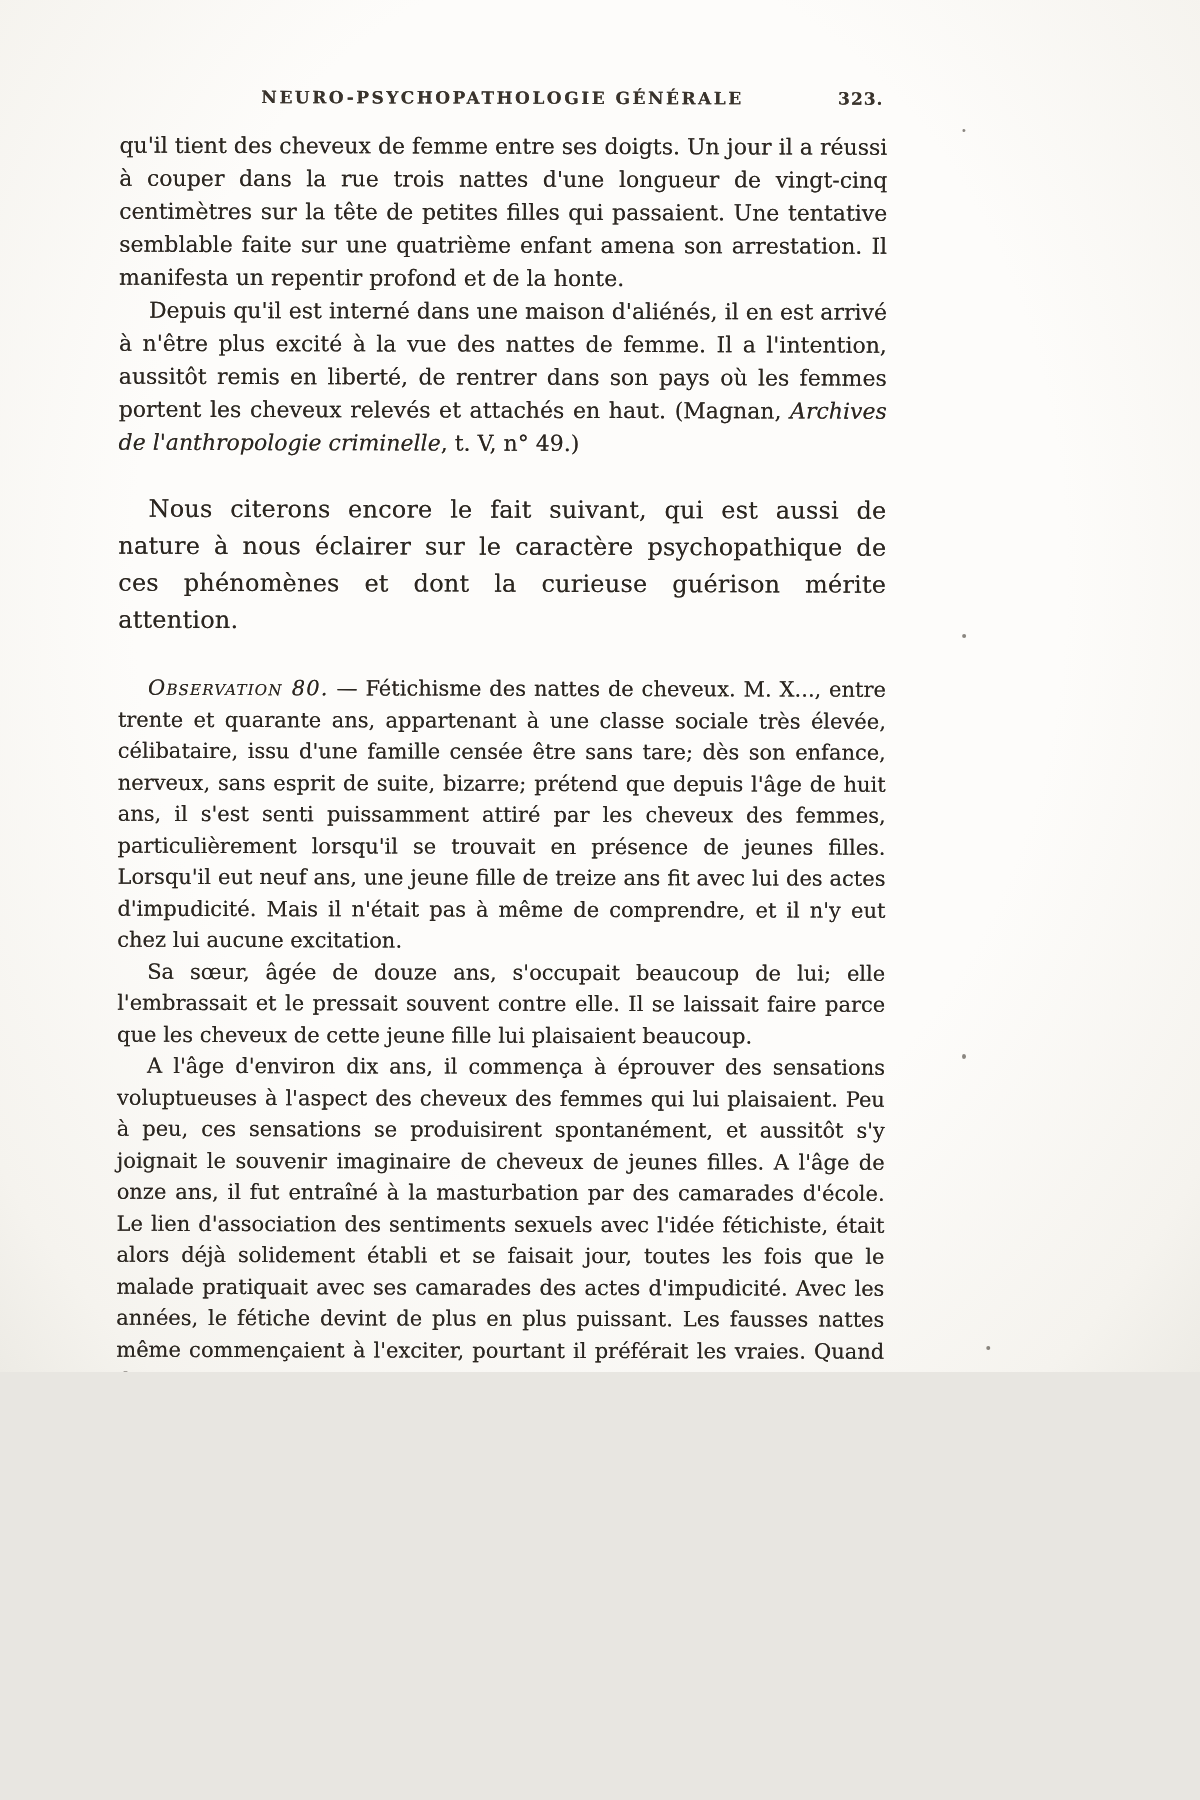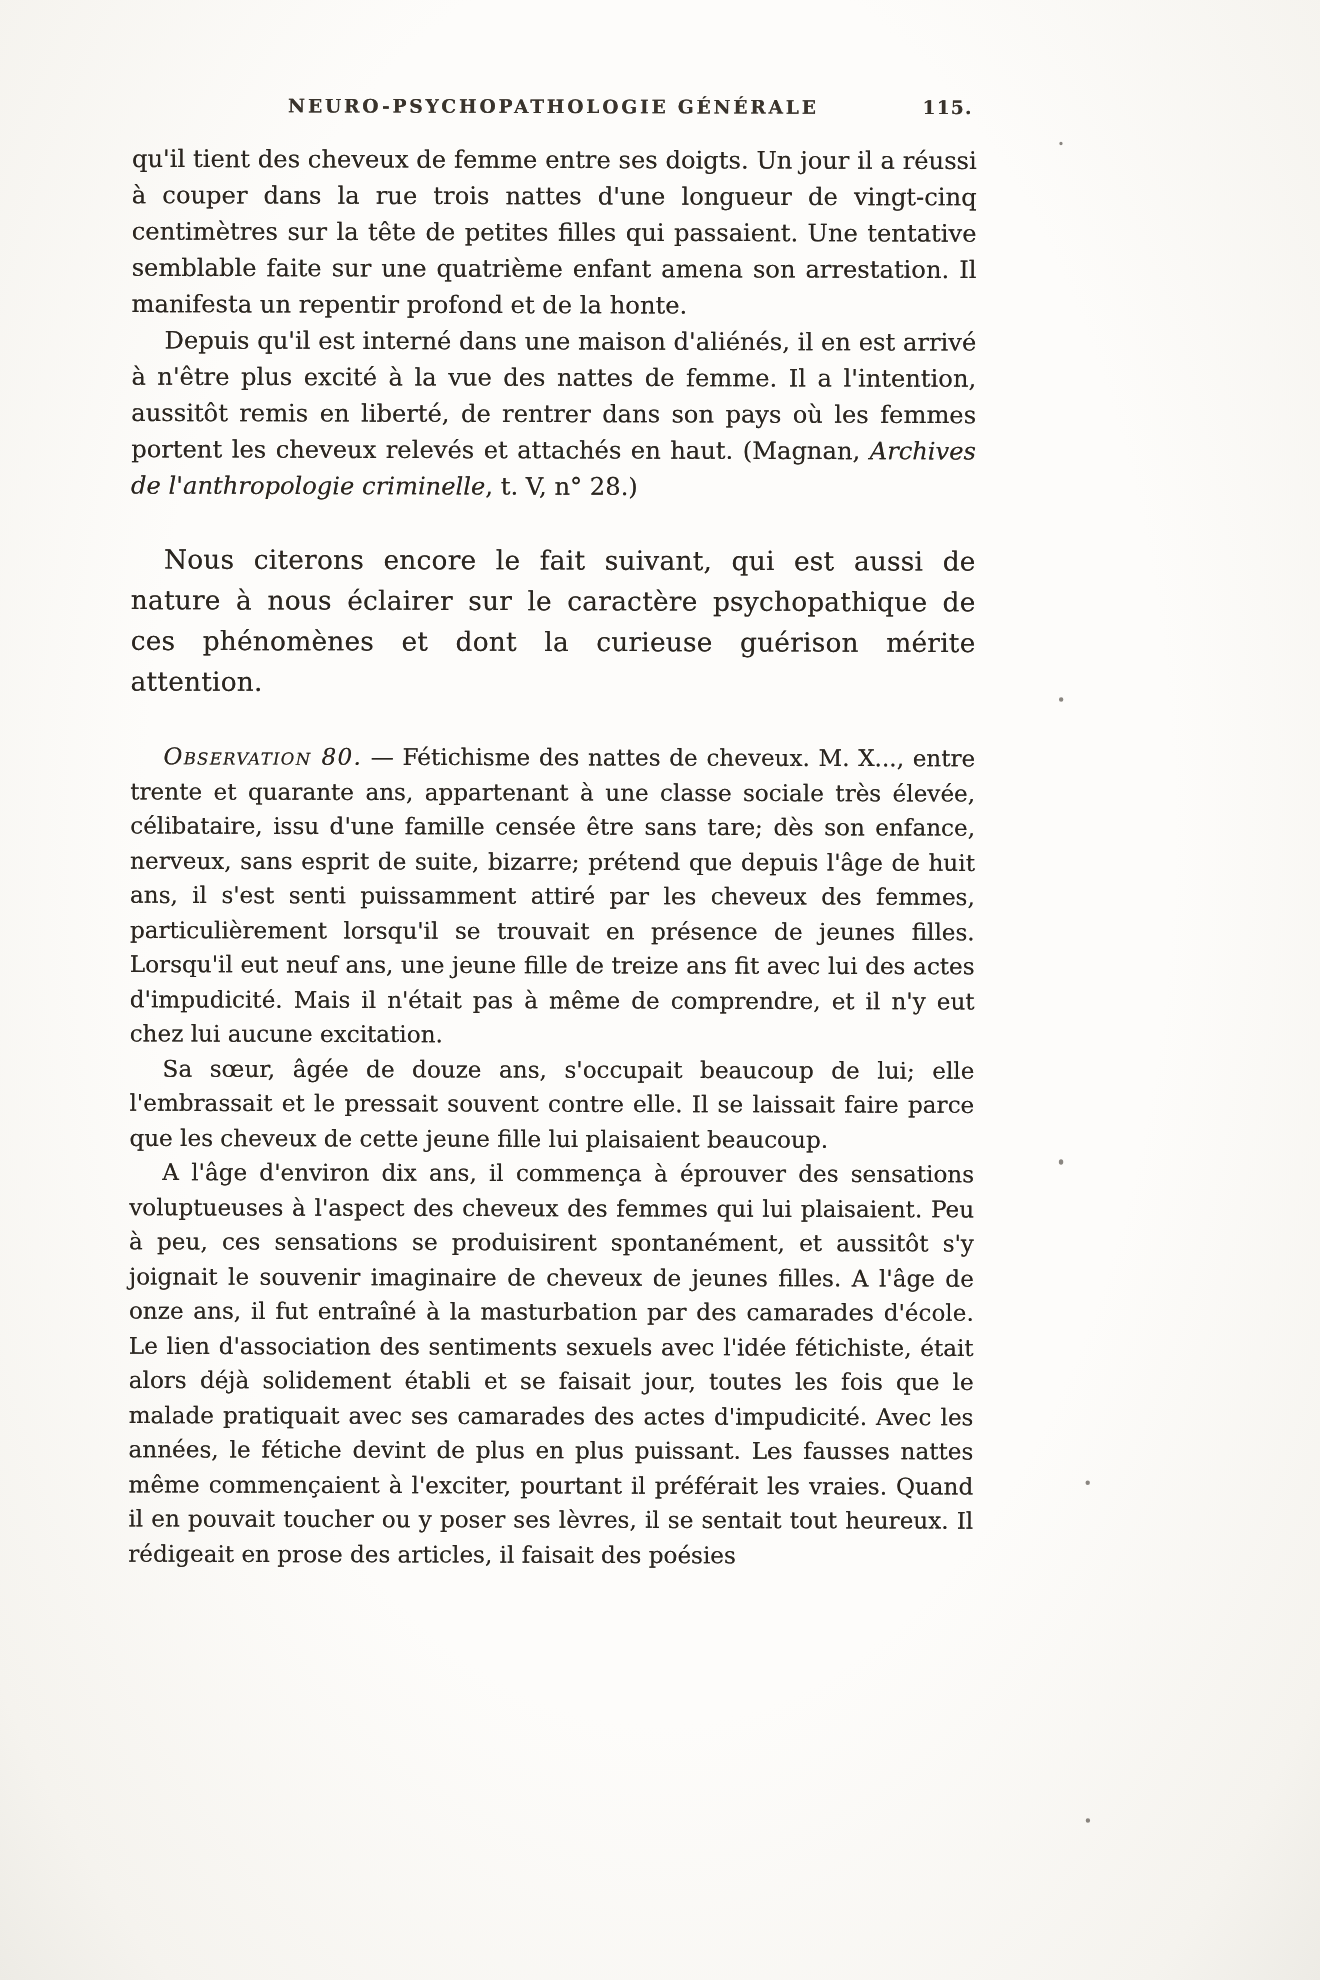--- a/index.html
+++ b/index.html
@@ -3,21 +3,21 @@
 <meta charset="utf-8">
 <style>
   html, body {
     margin: 0;
     padding: 0;
     background: #e8e6e1;
   }
   .page {
     position: relative;
     width: 1200px;
-    height: 1800px;
+    height: 1372px;
     margin: 0 auto;
     overflow: hidden;
     background: radial-gradient(ellipse at 50% 42%, #fdfcfa 55%, #f5f3ee 88%, #edebe5 100%);
     color: #2b2620;
     font-family: "DejaVu Serif", "Liberation Serif", serif;
   }
   .scan-tilt {
     position: absolute;
     inset: 0;
     transform: rotate(0.15deg);
@@ -89,28 +89,28 @@
   .speck-5 { left: 961px; top: 128px;  width: 3px; height: 3px; }
 </style>
 </head>
 <body>
 
 <div class="page">
   <div class="scan-tilt">
 
     <header class="running-head">
       <span>NEURO-PSYCHOPATHOLOGIE GÉNÉRALE</span>
-      <span class="page-num">115.</span>
+      <span class="page-num">323.</span>
     </header>
 
     <main class="text-block">
 
       <p class="para no-indent">qu'il tient des cheveux de femme entre ses doigts. Un jour il a réussi à couper dans la rue trois nattes d'une longueur de vingt-cinq centimètres sur la tête de petites filles qui passaient. Une tentative semblable faite sur une quatrième enfant amena son arrestation. Il manifesta un repentir profond et de la honte.</p>
 
-      <p class="para"><span>Depuis qu'il est interné dans une maison d'aliénés, il en est arrivé à n'être plus excité à la vue des nattes de femme. Il a l'intention, aussitôt remis en liberté, de rentrer dans son pays où les femmes portent les cheveux relevés et attachés en haut. (Magnan, </span><i class="citation-italic">Archives de l'anthropologie criminelle</i><span>, t. V, n° 28.)</span></p>
+      <p class="para"><span>Depuis qu'il est interné dans une maison d'aliénés, il en est arrivé à n'être plus excité à la vue des nattes de femme. Il a l'intention, aussitôt remis en liberté, de rentrer dans son pays où les femmes portent les cheveux relevés et attachés en haut. (Magnan, </span><i class="citation-italic">Archives de l'anthropologie criminelle</i><span>, t. V, n° 49.)</span></p>
 
       <p class="para lead">Nous citerons encore le fait suivant, qui est aussi de nature à nous éclairer sur le caractère psychopathique de ces phénomènes et dont la curieuse guérison mérite attention.</p>
 
       <p class="para obs"><span class="obs-label">Observation 80.</span><span> — </span><span>Fétichisme des nattes de cheveux.</span><span> M. X..., entre trente et quarante ans, appartenant à une classe sociale très élevée, célibataire, issu d'une famille censée être sans tare; dès son enfance, nerveux, sans esprit de suite, bizarre; prétend que depuis l'âge de huit ans, il s'est senti puissamment attiré par les cheveux des femmes, particulièrement lorsqu'il se trouvait en présence de jeunes filles. Lorsqu'il eut neuf ans, une jeune fille de treize ans fit avec lui des actes d'impudicité. Mais il n'était pas à même de comprendre, et il n'y eut chez lui aucune excitation.</span></p>
 
       <p class="para obs">Sa sœur, âgée de douze ans, s'occupait beaucoup de lui; elle l'embrassait et le pressait souvent contre elle. Il se laissait faire parce que les cheveux de cette jeune fille lui plaisaient beaucoup.</p>
 
       <p class="para obs">A l'âge d'environ dix ans, il commença à éprouver des sensations voluptueuses à l'aspect des cheveux des femmes qui lui plaisaient. Peu à peu, ces sensations se produisirent spontanément, et aussitôt s'y joignait le souvenir imaginaire de cheveux de jeunes filles. A l'âge de onze ans, il fut entraîné à la masturbation par des camarades d'école. Le lien d'association des sentiments sexuels avec l'idée fétichiste, était alors déjà solidement établi et se faisait jour, toutes les fois que le malade pratiquait avec ses camarades des actes d'impudicité. Avec les années, le fétiche devint de plus en plus puissant. Les fausses nattes même commençaient à l'exciter, pourtant il préférait les vraies. Quand il en pouvait toucher ou y poser ses lèvres, il se sentait tout heureux. Il rédigeait en prose des articles, il faisait des poésies</p>
 
     </main>

